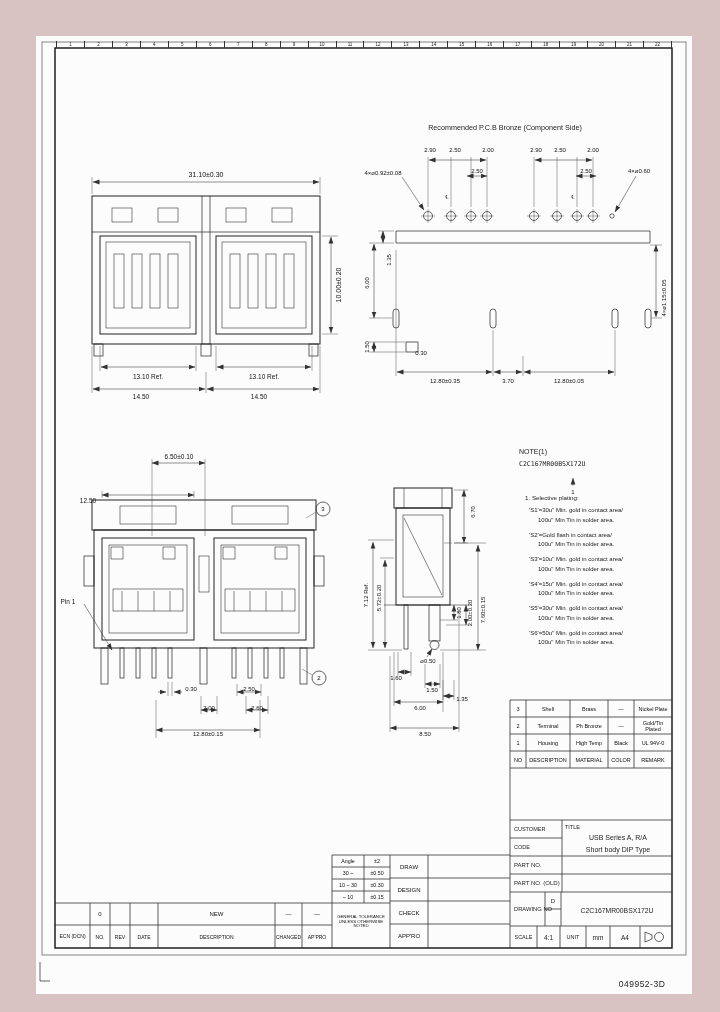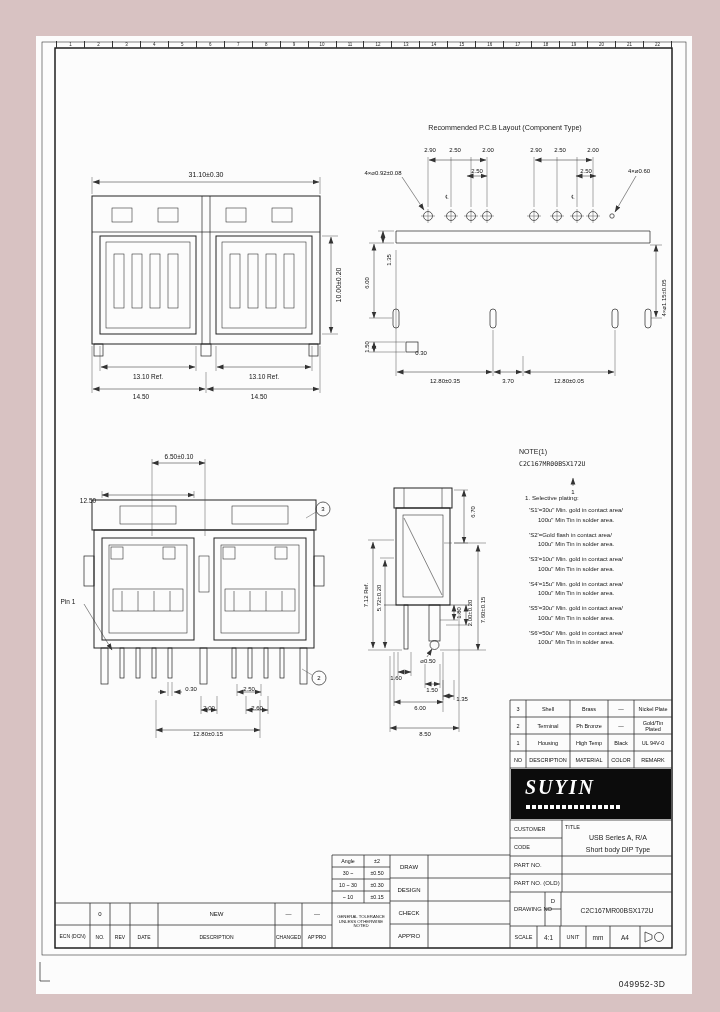--- a/index.html
+++ b/index.html
@@ -336,21 +336,21 @@
       <span class="lbl" style="left: 377px; top: 885px; font-size: 5.3px; transform: translate(-50%, -50%);">±0.30</span>
       <span class="lbl" style="left: 348px; top: 897px; font-size: 5.3px; transform: translate(-50%, -50%);">~ 10</span>
       <span class="lbl" style="left: 377px; top: 897px; font-size: 5.3px; transform: translate(-50%, -50%);">±0.15</span>
       <span class="lbl" style="left: 361px; top: 922px; font-size: 4.3px; transform: translate(-50%, -50%); width: 48px; white-space: normal; line-height: 1.1; text-align: center;">GENERAL TOLERANCE UNLESS OTHERWISE NOTED</span>
       <span class="lbl" style="left: 409px; top: 866.5px; font-size: 6px; transform: translate(-50%, -50%);">DRAW</span>
       <span class="lbl" style="left: 409px; top: 889.5px; font-size: 6px; transform: translate(-50%, -50%);">DESIGN</span>
       <span class="lbl" style="left: 409px; top: 912.5px; font-size: 6px; transform: translate(-50%, -50%);">CHECK</span>
       <span class="lbl" style="left: 409px; top: 935.5px; font-size: 6px; transform: translate(-50%, -50%);">APP'RO</span>
     </div>
 
-  <div class="pcb-title" style="left:364px;top:87px">Recommended P.C.B Layout (Component Type)</div>
+  <div class="pcb-title" style="left:364px;top:87px">Recommended P.C.B Bronze (Component Side)</div>
 
   <div class="note" style="left:483px;top:412px">
     <div class="nh">NOTE(1)</div>
     <div class="pn">C2C167MR00BSX172U</div>
     <div class="intro">1. Selective plating:</div>
     <div class="ni">
         <div>'S1'=30u" Min. gold in contact area/</div>
         <div class="ind">100u" Min Tin in solder area.</div>
       </div>
     <div class="ni">
@@ -368,24 +368,20 @@
     <div class="ni">
         <div>'S5'=30u" Min. gold in contact area/</div>
         <div class="ind">100u" Min Tin in solder area.</div>
       </div>
     <div class="ni">
         <div>'S6'=50u" Min. gold in contact area/</div>
         <div class="ind">100u" Min Tin in solder area.</div>
       </div>
   </div>
 
-  <div class="logo" style="left:475px;top:733px">
-    <div class="logo-text">SUYIN</div>
-    <div class="logo-sub"></div>
-  </div>
 
   <div class="tb" style="left:478px;top:793px;font-size:5.5px">CUSTOMER</div>
   <div class="tb" style="left:478px;top:811px;font-size:5.5px">CODE</div>
   <div class="tb" style="left:529px;top:791px;font-size:5.5px">TITLE</div>
   <div class="tb tbc" style="left:531px;top:801px;width:102px;font-size:7px">USB Series A, R/A</div>
   <div class="tb tbc" style="left:531px;top:813px;width:102px;font-size:7px">Short body DIP Type</div>
   <div class="tb" style="left:478px;top:829px;font-size:6px">PART NO.</div>
   <div class="tb" style="left:478px;top:847px;font-size:6px">PART NO. (OLD)</div>
   <div class="tb" style="left:478px;top:873px;font-size:5.8px">DRAWING NO</div>
   <div class="tb tbc" style="left:509px;top:865px;width:16px;font-size:6px">D</div>

